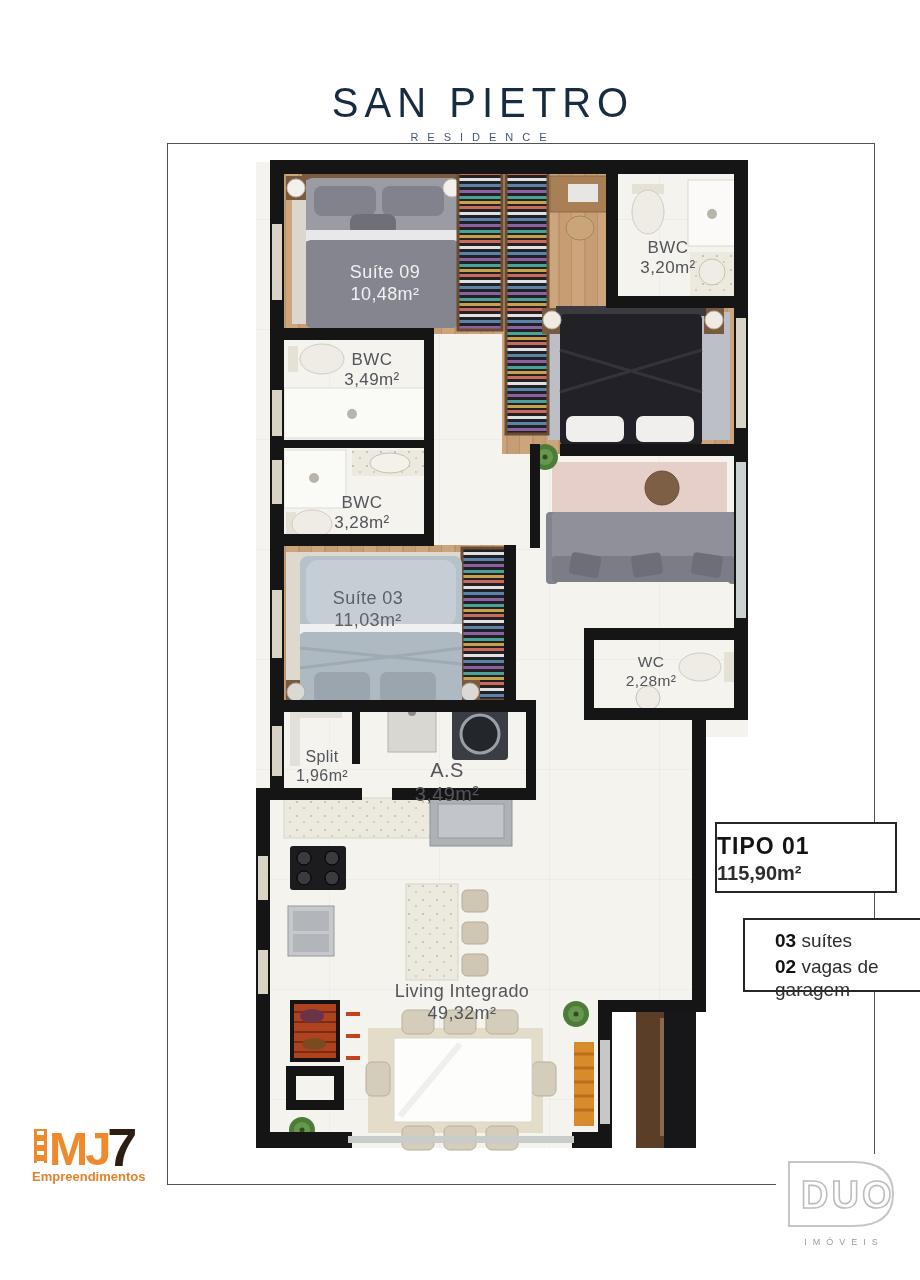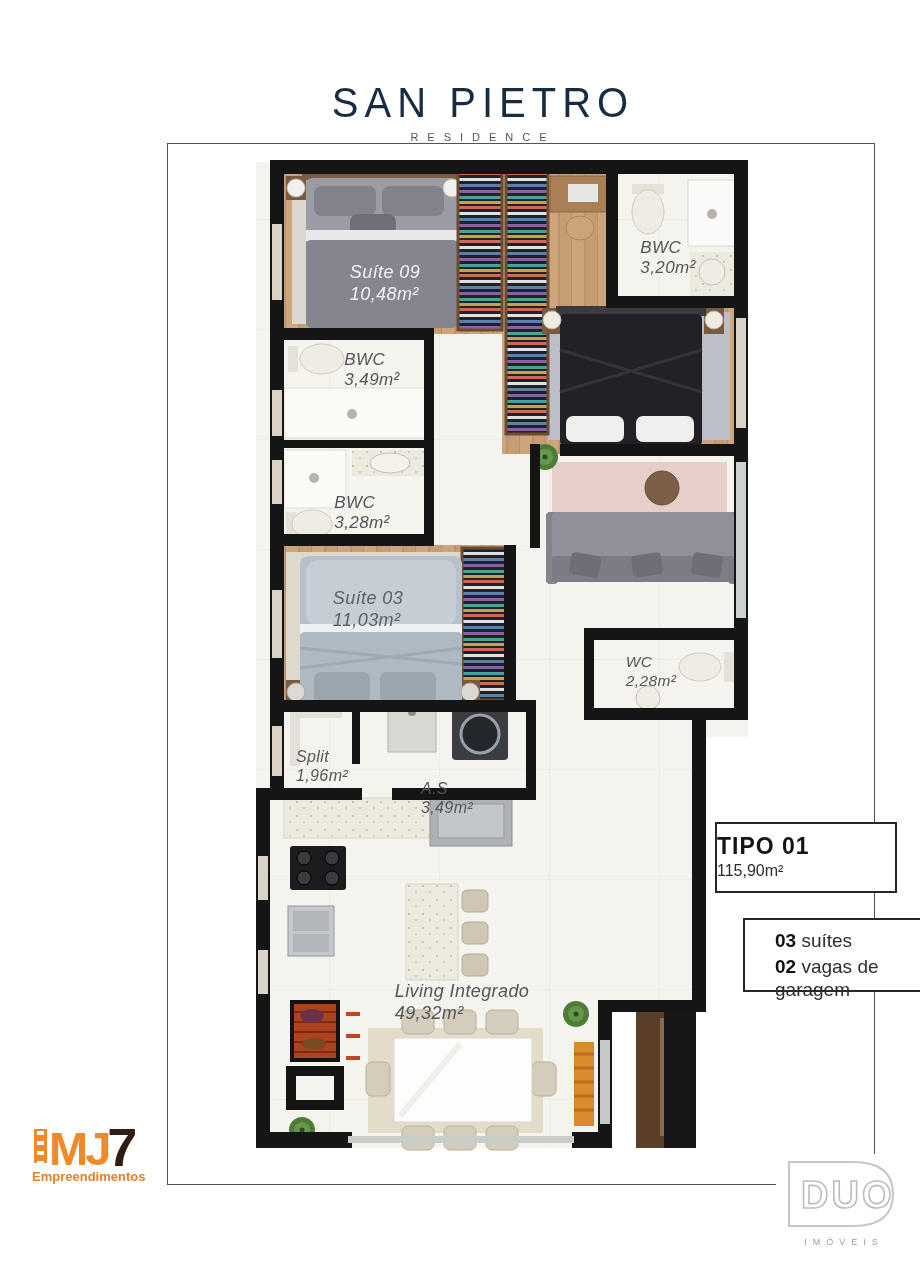--- a/index.html
+++ b/index.html
@@ -8,30 +8,30 @@
   
   .title-wrap{position:absolute;left:263px;top:82px;width:440px;text-align:center;}
   .title{font-size:40px;font-weight:500;color:#172c40;letter-spacing:6px;line-height:1;
          transform:scaleY(1.04);margin:0;}
   .subtitle{font-size:11px;font-weight:400;color:#46586c;letter-spacing:9px;margin-top:9px;}
   
   .frame{position:absolute;left:167px;top:143px;width:706px;height:1040px;
          border:1px solid #55514d;}
   
   svg.plan{position:absolute;left:0;top:0;}
-  .rlabel{position:absolute;transform:translate(-50%,-50%);text-align:left;
-          color:#54555a;font-size:17px;letter-spacing:.4px;line-height:1.2;white-space:nowrap;font-style:italic;}
+  .rlabel{position:absolute;transform:translate(-50%,-50%);text-align:center;
+          color:#54555a;font-size:17px;letter-spacing:.4px;line-height:1.2;white-space:nowrap;}
   .rlabel.big{font-size:18px;}
   .rlabel.light{color:#f1f1f3;}
   .rlabel.suite3{color:#5c6166;}
   
   .tipo-box{position:absolute;left:715px;top:822px;width:182px;height:71px;background:#fff;
             border:2px solid #262626;text-align:left;box-sizing:border-box;padding-top:9px;z-index:4;}
   .tipo-title{font-size:23px;font-weight:bold;color:#141414;letter-spacing:1px;}
-  .tipo-area{font-size:16px;color:#2d2d2d;margin-top:2px;}
+  .tipo-area{font-size:20px;color:#2d2d2d;margin-top:2px;font-weight:bold;}
   .specs-box{position:absolute;left:717px;top:918px;width:192px;height:74px;background:#fff;
              border:2px solid #262626;box-sizing:border-box;padding:10px 8px 0 30px;z-index:4;margin-left:26px;}
   .spec-line{font-size:19px;color:#2d2d2d;line-height:1.18;margin-bottom:4px;}
   .spec-line b{font-weight:bold;color:#111;}
   
   .mj7{position:absolute;left:18px;top:1126px;z-index:5;}
   .mj7-row{display:flex;align-items:flex-end;padding-left:16px;}
   .mj7-film{width:13px;height:34px;background:#ee8a2c;margin:0 2px 6px 0;
             background-image:repeating-linear-gradient(180deg,#fff 0 4px,#ee8a2c 4px 10px);
             background-size:7px 100%;background-repeat:no-repeat;background-position:3px 2px;}
@@ -334,21 +334,21 @@
       <div>11,03m²</div>
   </div>
   <div class="rlabel" style="left:651px;top:672px;font-size:15.5px">
     <div>WC</div>
       <div>2,28m²</div>
   </div>
   <div class="rlabel" style="left:322px;top:766px;font-size:16px">
     <div>Split</div>
       <div>1,96m²</div>
   </div>
-  <div class="rlabel" style="left:447px;top:798px;font-size:16px">
+  <div class="rlabel" style="left:447px;top:782px;font-size:20px">
     <div>A.S</div>
       <div>3,49m²</div>
   </div>
   <div class="rlabel big" style="left:462px;top:1003px">
     <div>Living Integrado</div>
       <div>49,32m²</div>
   </div>
 
   <div class="tipo-box">
     <div class="tipo-title">TIPO 01</div>

